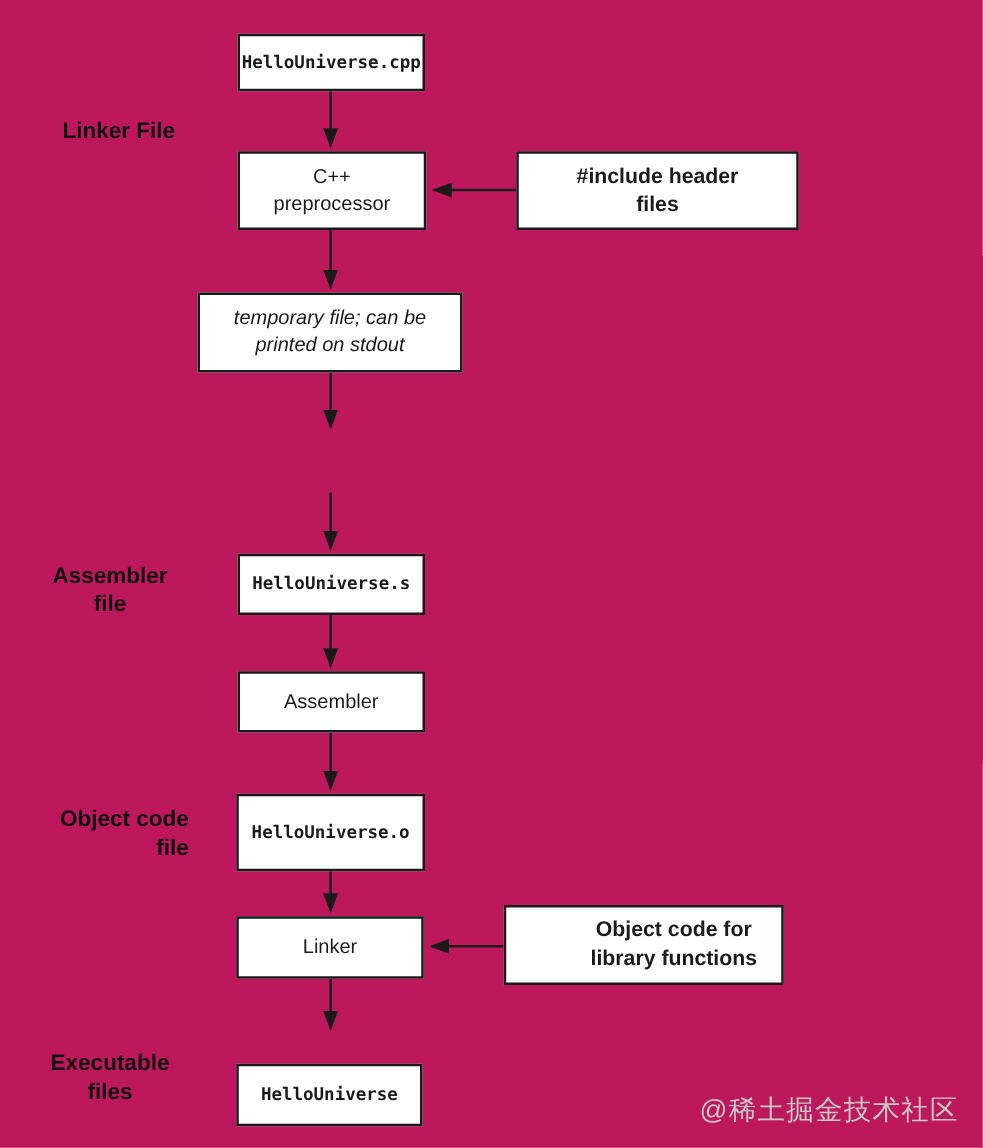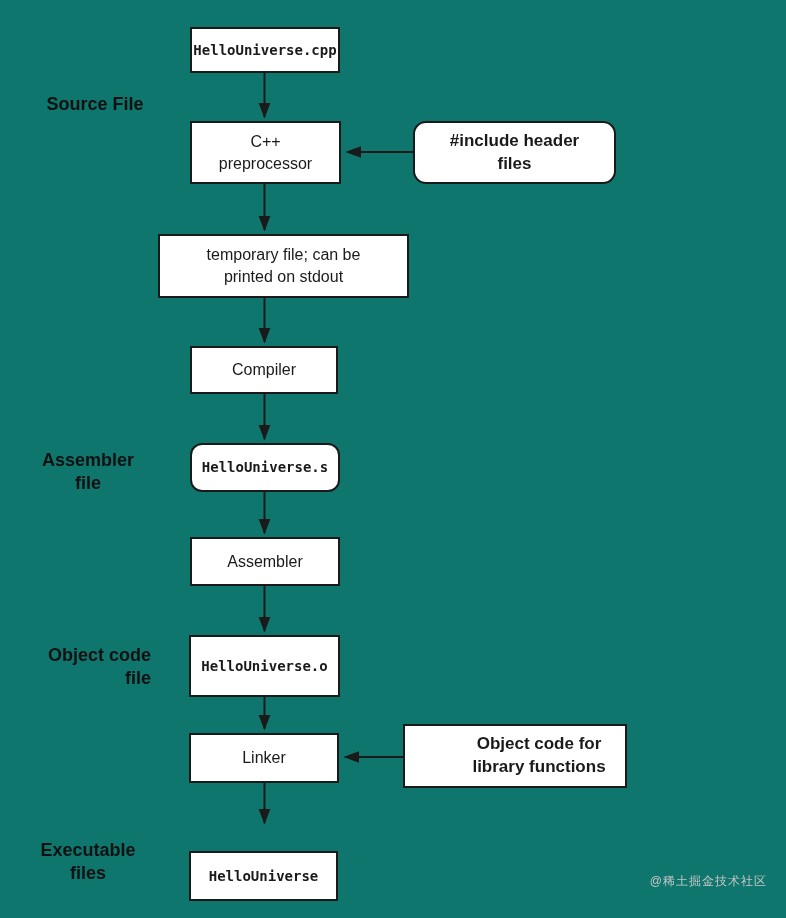--- a/index.html
+++ b/index.html
@@ -1,20 +1,20 @@
 <!DOCTYPE html>
 <html><head>
 <meta charset="utf-8">
 <style>
   html, body { margin: 0; padding: 0; }
   .canvas {
     position: relative;
     width: 786px;
     height: 918px;
-    background: #0f766e;
+    background: #be185d;
     font-family: "Liberation Sans", sans-serif;
     overflow: hidden;
   }
   .arrows {
     position: absolute;
     left: 0; top: 0;
     width: 786px; height: 918px;
     pointer-events: none;
   }
   .box {
@@ -47,21 +47,21 @@
     font-size: 18px;
     color: #111111;
     text-align: center;
     white-space: pre-line;
     line-height: 1.3;
   }
   .watermark {
     position: absolute;
     top: 873px;
     right: 19px;
-    font-size: 12px;
+    font-size: 22px;
     color: #c6c6c6;
     letter-spacing: 1px;
   }
 </style>
 </head>
 <body>
 
 <div class="canvas">
 
   <svg class="arrows" viewBox="0 0 786 918">
@@ -82,42 +82,41 @@
       <line x1="403" y1="757" x2="345" y2="757" marker-end="url(#ah)"></line>
       <line x1="264.5" y1="783" x2="264.5" y2="823" marker-end="url(#ah)"></line>
     </g>
   </svg>
 
   <div class="box mono" style="left:190px; top:27px; width:150px; height:46px;">HelloUniverse.cpp</div>
 
   <div class="box plain" style="left:190px; top:121px; width:151px; height:63px;">C++
 preprocessor</div>
 
-  <div class="box annot" style="left:413px; top:121px; width:203px; height:63px;border-radius:13px;">#include header
+  <div class="box annot" style="left:413px; top:121px; width:226px; height:63px;">#include header
 files</div>
 
-  <div class="box plain" style="left:158px; top:234px; width:251px; height:64px;">temporary file; can be
+  <div class="box plain" style="left:158px; top:234px; width:212px; height:64px;font-style:italic;">temporary file; can be
 printed on stdout</div>
 
-  <div class="box plain" style="left:190px; top:346px; width:148px; height:48px;">Compiler</div>
 
-  <div class="box mono" style="left:190px; top:443px; width:150px; height:49px;border-radius:12px;">HelloUniverse.s</div>
+  <div class="box mono" style="left:190px; top:443px; width:150px; height:49px;">HelloUniverse.s</div>
 
   <div class="box plain" style="left:190px; top:537px; width:150px; height:49px;">Assembler</div>
 
   <div class="box mono" style="left:189px; top:635px; width:151px; height:62px;">HelloUniverse.o</div>
 
   <div class="box plain" style="left:189px; top:733px; width:150px; height:50px;">Linker</div>
 
   <div class="box annot" style="left:403px; top:724px; width:224px; height:64px;padding-left:48px;">Object code for
 library functions</div>
 
   <div class="box mono" style="left:189px; top:827px; width:149px; height:50px;margin-top:24px;">HelloUniverse</div>
 
-  <div class="side-label" style="left:30px; top:93px; width:130px;">Source File</div>
+  <div class="side-label" style="left:30px; top:93px; width:130px;">Linker File</div>
 
   <div class="side-label" style="left:25px; top:449px; width:126px;">Assembler
 file</div>
 
   <div class="side-label" style="left:25px; top:644px; width:126px;text-align:right;">Object code
 file</div>
 
   <div class="side-label" style="left:25px; top:839px; width:126px;">Executable
 files</div>
 

